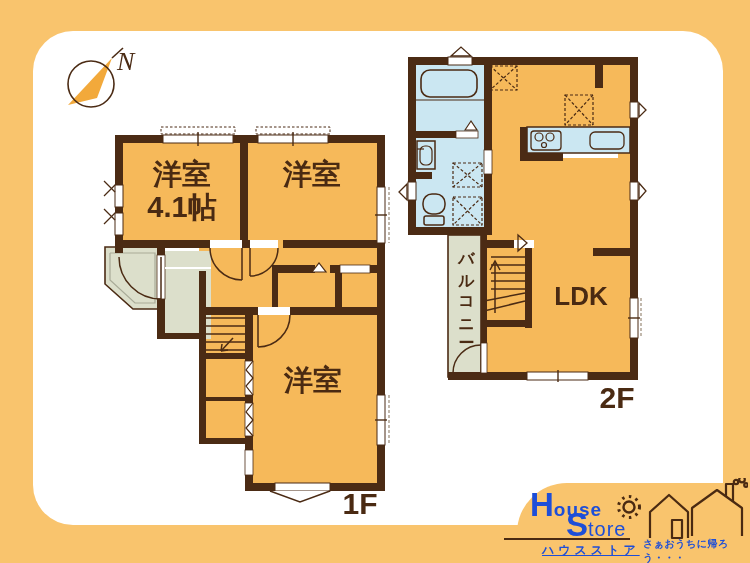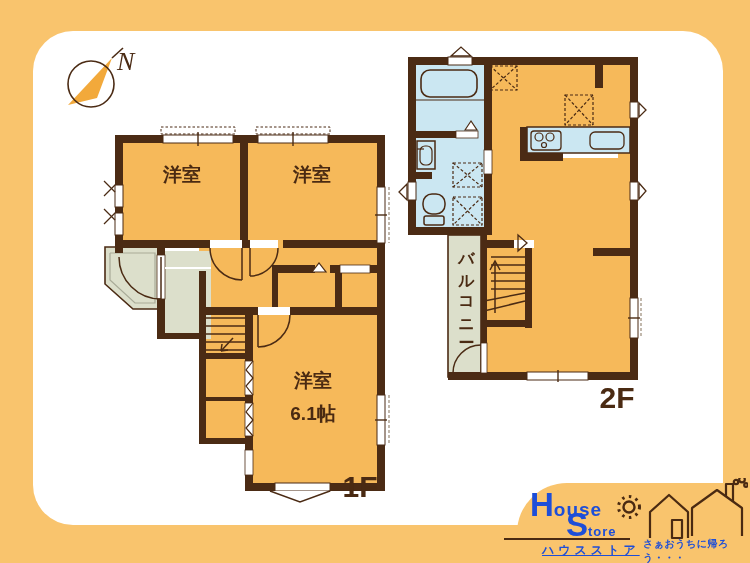--- a/index.html
+++ b/index.html
@@ -1,31 +1,31 @@
 <!DOCTYPE html>
 <html><head>
 <meta charset="utf-8">
 <style>
   html,body{margin:0;padding:0;}
   body{font-family:"Liberation Sans",sans-serif;}
   .stage{position:relative;width:750px;height:563px;background:#F9C46D;overflow:hidden;}
   .panel{position:absolute;left:33px;top:31px;width:690px;height:494px;background:#FFFFFF;border-radius:40px;}
   .logo-notch{position:absolute;right:0;bottom:0;width:233px;height:80px;background:#F9C46D;border-top-left-radius:50px;}
   .plansvg{position:absolute;}
-  .roomlabel{position:absolute;transform:translateX(-50%);text-align:center;color:#4A2A12;font-weight:700;white-space:nowrap;line-height:33px;font-size:19px;}
+  .roomlabel{position:absolute;transform:translateX(-50%);text-align:center;color:#4A2A12;font-weight:700;white-space:nowrap;line-height:33px;font-size:29px;}
   .floorlabel{position:absolute;transform:translateX(-50%);color:#4A2A12;font-weight:700;font-size:30px;white-space:nowrap;}
   .ldklabel{position:absolute;transform:translateX(-50%);text-align:center;color:#4A2A12;font-weight:700;font-size:26px;line-height:28px;white-space:nowrap;}
   .balconylabel{position:absolute;transform:translateX(-50%);writing-mode:vertical-rl;color:#4A2A12;font-weight:700;font-size:16px;letter-spacing:5px;height:140px;}
   .logo{position:absolute;left:490px;top:478px;width:258px;height:85px;color:#1d4ed8;}
   .logo .w1{position:absolute;left:40px;top:8px;font-weight:800;}
   .logo .w1 .big{font-size:33px;}
   .logo .w1 .small{font-size:19px;font-weight:800;letter-spacing:1px;}
   .logo .w2{position:absolute;left:76px;top:28px;font-weight:800;}
   .logo .w2 .big{font-size:33px;}
-  .logo .w2 .small{font-size:13px;font-weight:700;letter-spacing:1px;}
+  .logo .w2 .small{font-size:20px;font-weight:400;letter-spacing:1px;}
   .logo .underline{position:absolute;left:14px;top:60px;width:126px;height:2px;background:#4A2A12;}
   .logo .kana{position:absolute;left:52px;top:64px;font-size:12px;letter-spacing:4px;font-weight:700;text-decoration:underline;}
   .logo .tagline{position:absolute;left:153px;top:59px;font-size:10px;letter-spacing:0.5px;font-weight:700;}
   .logo-art{position:absolute;left:118px;top:0;}
 </style>
 </head>
 <body>
 
 <div class="stage">
   <div class="panel"></div>
@@ -239,33 +239,34 @@
       <line x1="95" y1="21" x2="122" y2="45"></line>
         <line x1="122" y1="21" x2="95" y2="45"></line>
       <rect x="170" y="50" width="28" height="30"></rect>
       <line x1="170" y1="50" x2="198" y2="80"></line>
         <line x1="198" y1="50" x2="170" y2="80"></line>
     </g>
   </svg>
 
   <div class="roomlabel" style="left:182px;top:158px">
     <div>洋室</div>
+    <div>4.1帖</div>
   </div>
   <div class="roomlabel" style="left:312px;top:158px">
     <div>洋室</div>
   </div>
   <div class="roomlabel" style="left:313px;top:364px">
     <div>洋室</div>
-    <div>6.1帖</div>
   </div>
   <div class="ldklabel" style="left:581px;top:282px">
+    <div>LDK</div>
   </div>
   <div class="balconylabel" style="left:466px;top:240px">バルコニー</div>
 
-  <div class="floorlabel" style="left:360px;top:470px">1F</div>
+  <div class="floorlabel" style="left:360px;top:487px">1F</div>
   <div class="floorlabel" style="left:617px;top:381px">2F</div>
 
   <div class="logo">
     <div class="w1"><span class="big">H</span><span class="small">ouse</span></div>
     <div class="w2"><span class="big">S</span><span class="small">tore</span></div>
     <div class="underline"></div>
     <div class="kana">ハウスストア</div>
     <div class="tagline">さぁおうちに帰ろう・・・</div>
     <svg class="logo-art" width="140" height="85" viewBox="0 0 140 85">
       <g stroke="#4A2A12" fill="none">

